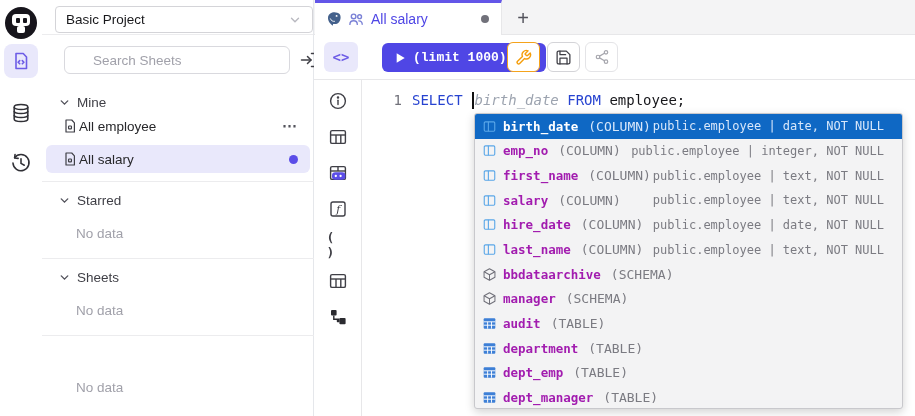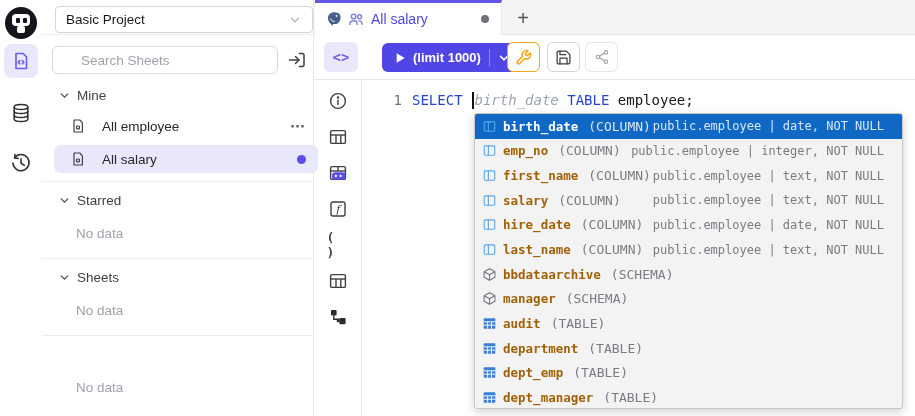--- a/index.html
+++ b/index.html
@@ -20,32 +20,32 @@
   .rail-btn.active { background:#e9e8fb; }
 
   
   .sidebar { position:absolute; left:42px; top:0; width:272px; height:416px; background:#fff;
     border-right:1px solid #e5e7eb; }
   .proj-row { height:35px; border-bottom:1px solid #ececee; position:relative; }
   .proj-select { position:absolute; left:13px; top:6px; width:258px; height:27px;
     border:1px solid #d4d4d8; border-radius:4px; background:#fff; display:flex; align-items:center;
     padding:0 10px; font-size:13.5px; color:#18181b; cursor:pointer;justify-content:space-between; }
   .proj-select .chev { margin-left:auto; }
-  .search-row { position:absolute; left:0; top:46px; width:272px; height:30px; }
+  .search-row { position:absolute; left:12px; top:46px; width:272px; height:30px; }
   .search-input { position:absolute; left:10px; top:0; width:226px; height:28px;
     border:1px solid #d9d9de; border-radius:6px; padding:0 8px 0 28px; font-size:13.5px;
     color:#18181b; outline:none; font-family:"Liberation Sans",sans-serif; }
   .search-input::placeholder { color:#a1a1aa; }
   .search-ico { position:absolute; left:17px; top:7px; }
   .import-btn { position:absolute; left:244px; top:3px; width:22px; height:22px; cursor:pointer;
     display:flex; align-items:center; justify-content:center; }
   .sec-head { position:absolute; left:0; width:272px; height:20px; display:flex; align-items:center;
     gap:6px; padding-left:16px; font-size:13.5px; color:#3f3f46; cursor:pointer; }
-  .sheet-row { position:absolute; left:12px; width:264px; height:28px; border-radius:6px;
-    display:flex; align-items:center; gap:16px; padding:0 12px 0 16px; font-size:13.5px;
+  .sheet-row { position:absolute; left:4px; width:264px; height:28px; border-radius:6px;
+    display:flex; align-items:center; gap:1px; padding:0 12px 0 16px; font-size:13.5px;
     color:#27272a; cursor:pointer; }
   .sheet-row.selected { background:#e9e8fb; }
   .sheet-row .spacer { margin-left:auto; }
   .kebab { color:#52525b; font-size:15px; letter-spacing:1px; font-weight:bold; }
   .dot-indicator { width:9px; height:9px; border-radius:50%; background:#5b4de8; }
   .nodata { position:absolute; left:34px; font-size:13.5px; color:#a1a1aa; }
   .divider { position:absolute; left:0; width:272px; border-top:1px solid #ececee; }
 
   
   .main { position:absolute; left:314px; top:0; width:601px; height:416px; }
@@ -61,21 +61,21 @@
     cursor:pointer; font-weight:400; }
 
   .toolbar { position:absolute; left:0; top:35px; width:601px; height:45px; background:#fff;
     border-bottom:1px solid #e7e7e9; }
   .code-btn { position:absolute; left:10px; top:7px; width:34px; height:30px; border-radius:6px;
     background:#e9e8fb; color:#6d5ce6; display:flex; align-items:center; justify-content:center;
     font-family:"DejaVu Sans Mono", monospace; font-size:14px; font-weight:bold; cursor:pointer; }
   .run-btn { position:absolute; left:68px; top:8px; height:29px; border-radius:6px; background:#4f46e5;
     display:flex; align-items:center; color:#fff; cursor:pointer; padding:0 2px; }
   .run-main { display:flex; align-items:center; gap:6px; padding:0 8px 0 9px; }
-  .run-label { font-size:13px; font-weight:bold; }
+  .run-label { font-size:13px; font-weight:bold;font-family:Liberation Mono, monospace; }
   .run-sep { width:1px; height:17px; background:rgba(255,255,255,.35); }
   .run-caret { padding:0 7px; display:flex; align-items:center; }
   .tool-btn { position:absolute; top:7px; width:33px; height:30px; border-radius:6px; background:#fff;
     display:flex; align-items:center; justify-content:center; cursor:pointer; }
   .wrench-btn { left:193px; border:1px solid #f5a31b; }
   .save-btn { left:233px; border:1px solid #d4d4d8; }
   .share-btn { left:271px; border:1px solid #e4e4e7; }
 
   .content { position:absolute; left:0; top:80px; width:601px; height:336px; display:flex; }
   .side-rail { width:48px; border-right:1px solid #e7e7e9; display:flex; flex-direction:column;
@@ -97,21 +97,21 @@
 
   
   .suggest { position:absolute; left:112px; top:33px; width:429px; height:296px;
     background:#f3f3f4; border:1px solid #c8c8cc; border-radius:3px;
     box-shadow:0 3px 10px rgba(0,0,0,.18); overflow:hidden;
     font-family:"DejaVu Sans Mono", monospace; }
   .sg-row { height:24.66px; display:flex; align-items:center; padding:0 6px; cursor:pointer; }
   .sg-row.selected { background:#0f68c4; }
   .sg-icon { width:16px; height:16px; margin-right:6px; display:flex; align-items:center;
     justify-content:center; flex:none; }
-  .sg-name { font-size:12.5px; font-weight:bold; color:#a16207; }
+  .sg-name { font-size:12.5px; font-weight:bold; color:#a21caf; }
   .sg-kind { font-size:13px; color:#7b7b82; margin-left:10px; }
   .sg-detail { font-size:12px; color:#7b7b82; margin-left:auto; padding-right:12px; }
   .sg-row.selected .sg-name { color:#fff; }
   .sg-row.selected .sg-kind, .sg-row.selected .sg-detail { color:#d8e7fa; }
 
   svg { display:block; }
 </style>
 </head>
 <body>
 
@@ -173,21 +173,21 @@
       </span>
       <input class="search-input" placeholder="Search Sheets" style="">
       <div class="import-btn">
         <svg width="20" height="20" viewBox="0 0 20 20" fill="none" stroke="#3f3f46" stroke-width="1.5" stroke-linecap="round" stroke-linejoin="round">
           <path d="M12.5 3.5h3a1.5 1.5 0 0 1 1.5 1.5v10a1.5 1.5 0 0 1-1.5 1.5h-3"></path>
           <polyline points="8.5 13.5 12 10 8.5 6.5"></polyline>
           <line x1="12" y1="10" x2="2.5" y2="10"></line>
         </svg>
       </div>
     </div>
-    <div class="sec-head" style="top:85px">
+    <div class="sec-head" style="top:92px">
       <svg width="13" height="13" viewBox="0 0 16 16" fill="none" stroke="#52525b" stroke-width="1.7" stroke-linecap="round">
           <polyline points="4 6 8 10 12 6"></polyline>
         </svg>
       <span>Mine</span>
     </div>
     <div class="sheet-row" style="top:112px">
       <span>
         <svg width="16" height="16" viewBox="0 0 20 20" fill="none" stroke="#3f3f46" stroke-width="1.5" stroke-linejoin="round">
             <path d="M5 2.5h7.2L15.5 6v11.5H5z"></path>
             <rect x="8.2" y="10" width="3.6" height="3.6" rx="0.8"></rect>
@@ -349,21 +349,21 @@
             <rect x="3" y="3" width="5.6" height="5.6" rx="1" fill="#2b2b30"></rect>
             <rect x="11.4" y="11" width="6.2" height="6.2" rx="1" fill="#2b2b30"></rect>
             <path d="M5.8 8.6v3.6h5.6" stroke="#2b2b30" stroke-width="1.4"></path>
             <rect x="8.8" y="12.4" width="2.8" height="2.8" rx="0.6" fill="#2b2b30"></rect>
           </svg>
         </span>
       </div>
 
       <div class="editor">
         <div class="code-line">
-          <span class="gutter-num">1</span><span style="width:10px;display:inline-block"></span><span class="tok kw">SELECT </span><span class="cursor"></span><span class="tok ghost">birth_date</span><span class="tok kw"> TABLE </span><span class="tok ident">employee;</span>
+          <span class="gutter-num">1</span><span style="width:10px;display:inline-block"></span><span class="tok kw">SELECT </span><span class="cursor"></span><span class="tok ghost">birth_date</span><span class="tok kw"> FROM </span><span class="tok ident">employee;</span>
         </div>
 
         <div class="suggest">
 
           <div class="sg-row selected">
             <span class="sg-icon">
                 <svg width="15" height="15" viewBox="0 0 16 16" fill="none" stroke="#5aa7e8" stroke-width="1.2">
                   <rect x="2.4" y="3" width="11.2" height="10" rx="1.2"></rect>
                   <line x1="6.8" y1="3" x2="6.8" y2="13"></line>
                 </svg>

